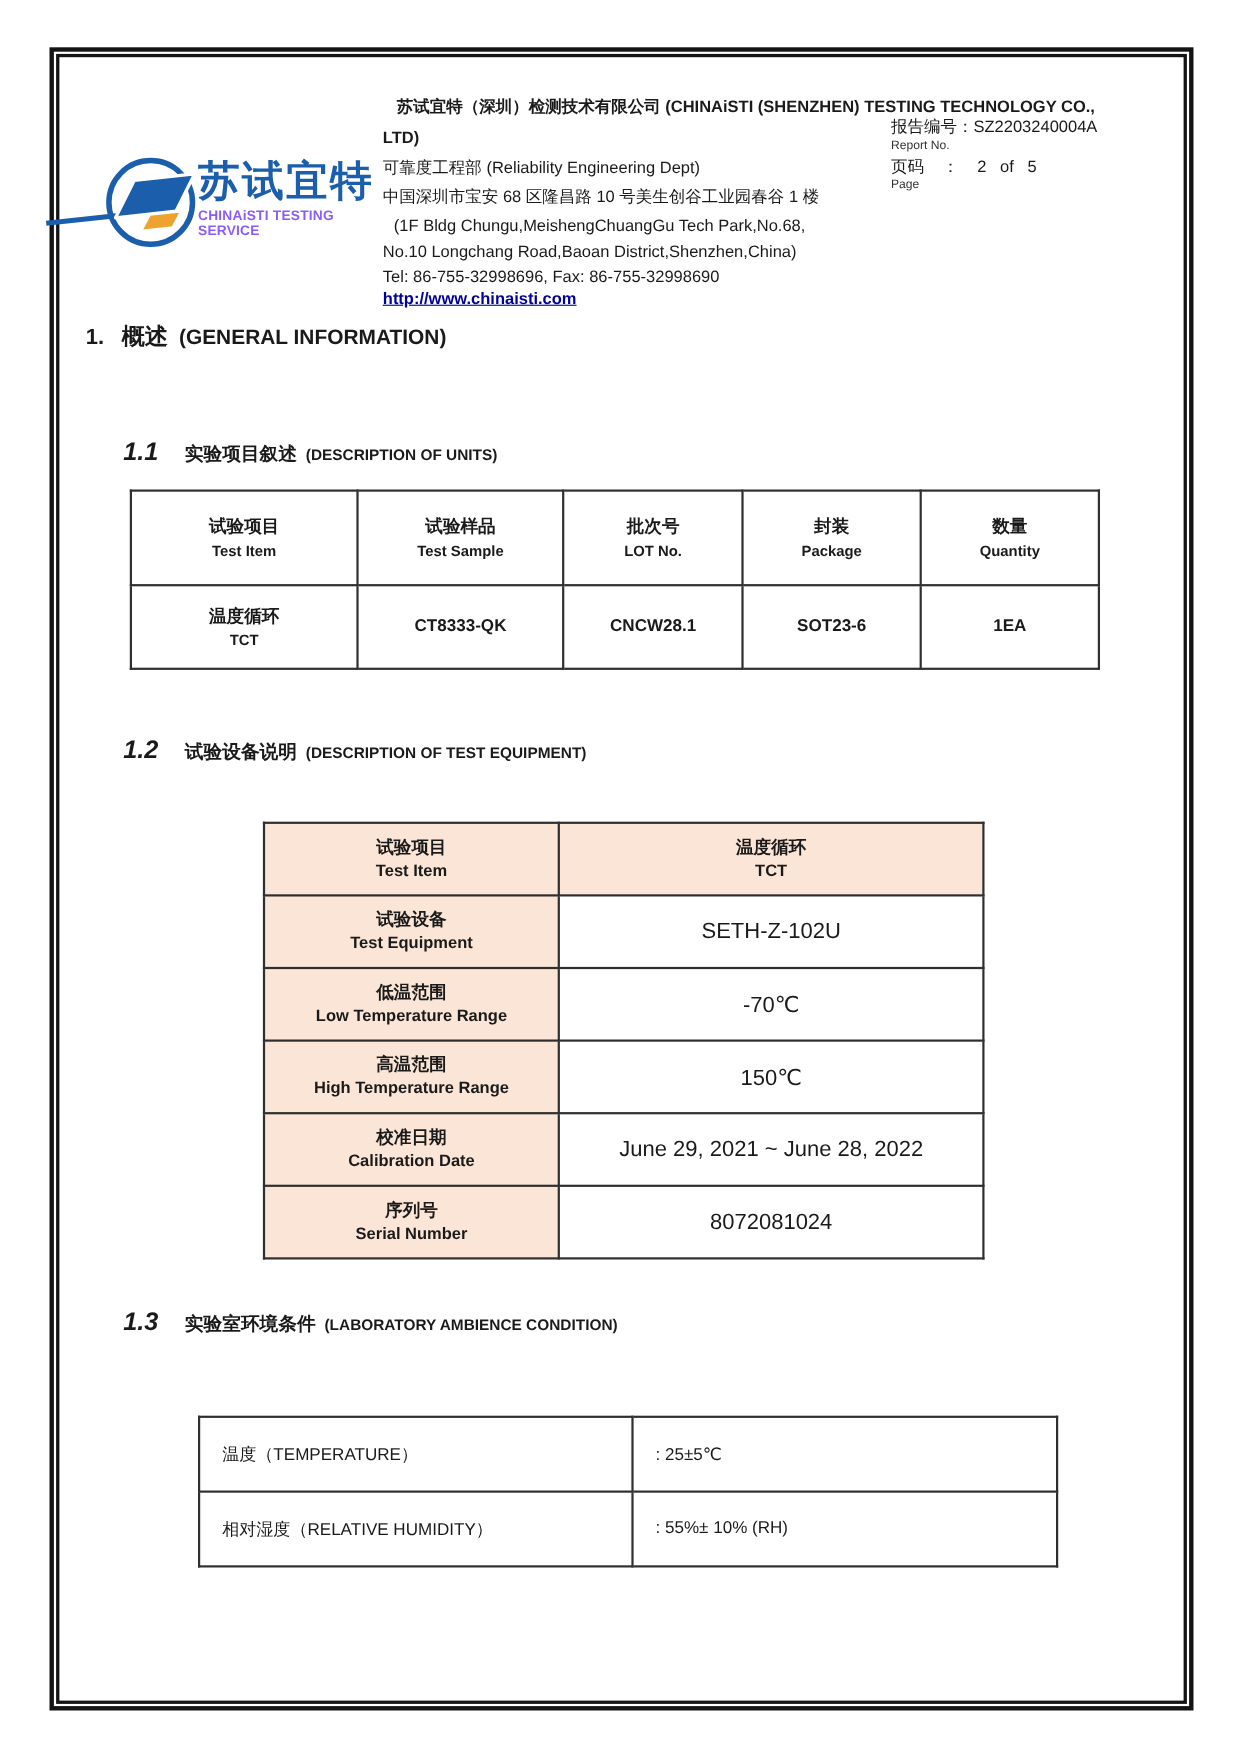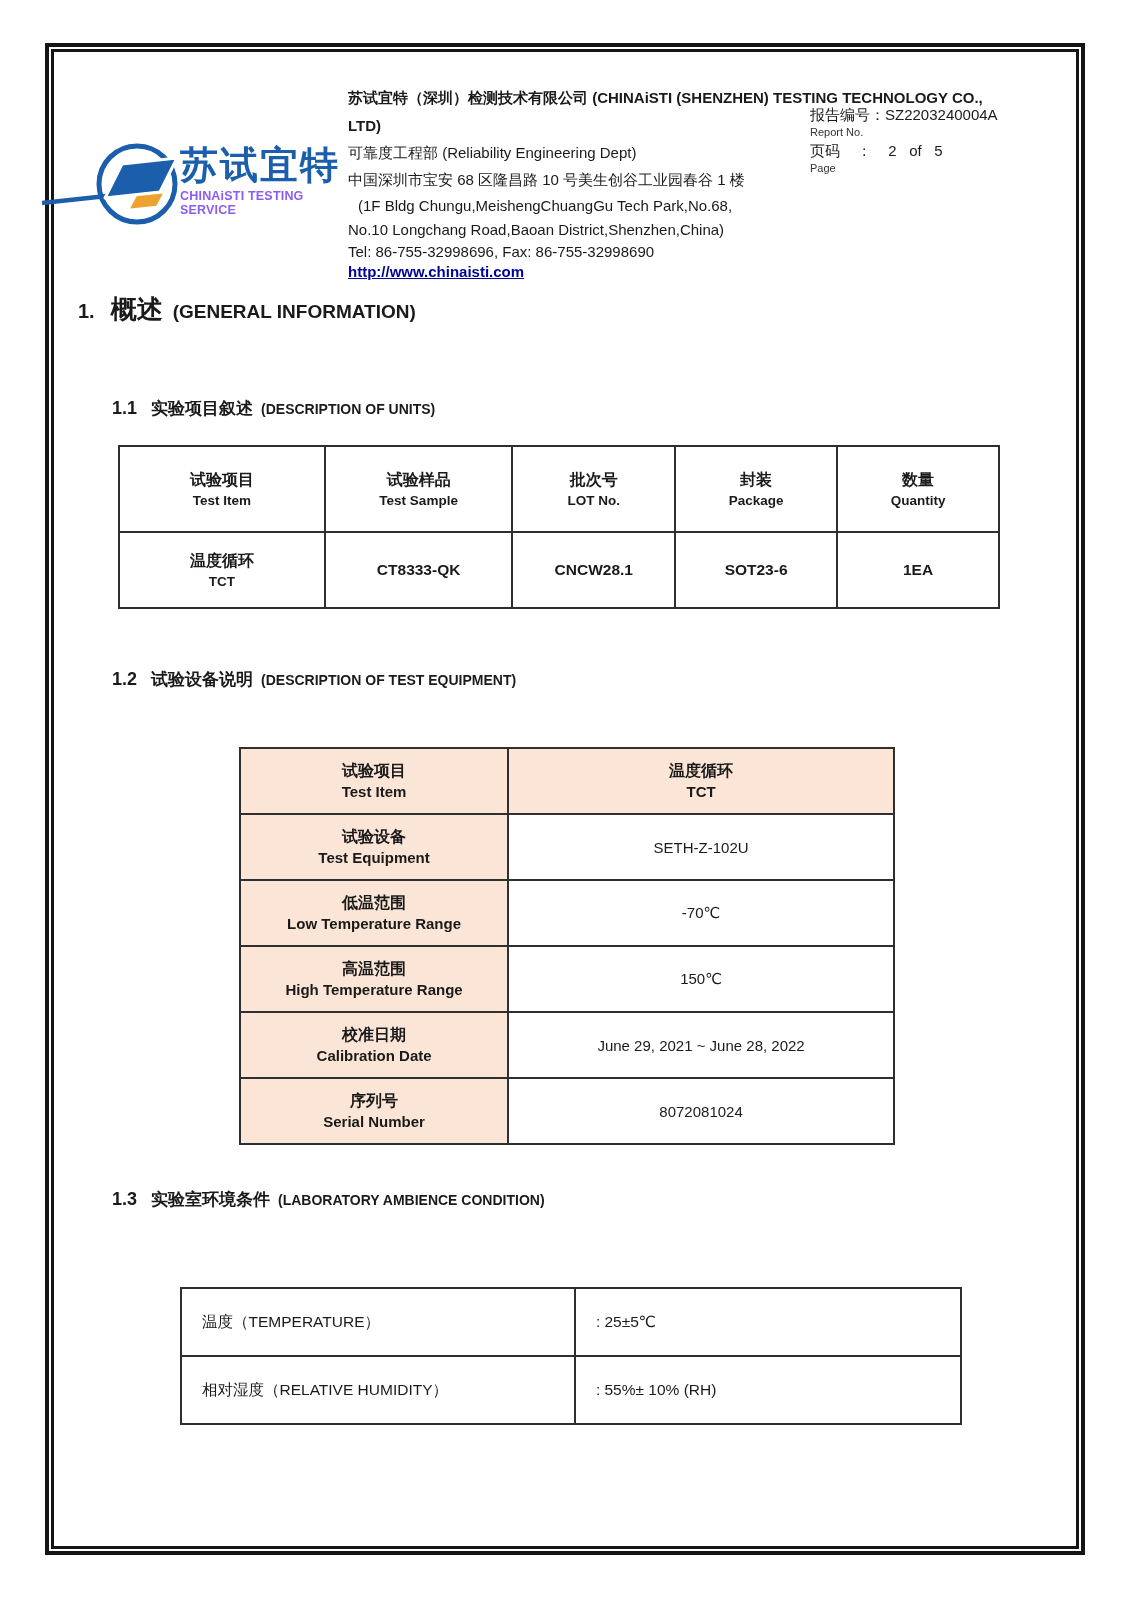--- a/index.html
+++ b/index.html
@@ -11,44 +11,44 @@
 
   
   .logo { position:absolute; left:40px; top:135px; width:300px; height:95px; }
   .logo-mark { position:absolute; left:0; top:0; }
   .logo-text { position:absolute; left:140px; top:8px; }
   .logo-cn { font-size:38px; font-weight:bold; color:#1b5eab; letter-spacing:2px; line-height:44px; }
   .logo-en { font-size:12.5px; font-weight:bold; color:#8b5cf6; letter-spacing:0.2px; margin-top:2px; }
 
   
   .hdr { position:absolute; left:348px; top:84px; width:660px; font-size:15px; }
-  .hdr .l1 { font-weight:bold; line-height:28px; }
+  .hdr .l1 { font-weight:bold; line-height:28px;text-align:center; }
   .hdr .l2 { font-weight:bold; line-height:28px; }
   .hdr .l3 { line-height:26px; }
   .hdr .l4 { line-height:27px; }
   .hdr .l5 { line-height:25px; padding-left:10px; }
   .hdr .l6 { line-height:23px; }
   .hdr .l7 { line-height:21px; }
   .hdr .l8 { line-height:20px; }
   .website { color:#00009a; font-weight:bold; text-decoration:underline; }
 
   
   .repblock { position:absolute; left:810px; top:106px; width:270px; }
   .repline { font-size:15px; white-space:pre; }
   .repsub { font-size:11px; color:#333; margin-top:1px; }
   .pageline { font-size:15px; margin-top:4px; white-space:pre; }
 
   
   .sec1 { position:absolute; left:78px; top:292px; display:flex; align-items:baseline; }
   .sec1 .num { font-size:20px; font-weight:bold; margin-right:16px; }
-  .sec1 .cn { font-size:26px; font-weight:bold; margin-right:10px; }
+  .sec1 .cn { font-size:21px; font-weight:bold; margin-right:10px; }
   .sec1 .en { font-size:19px; font-weight:bold; }
 
   .subsec { position:absolute; display:flex; align-items:baseline; }
-  .subsec .num { font-size:18px; font-weight:bold; margin-right:14px; }
+  .subsec .num { font-size:23px; font-weight:bold; margin-right:24px;font-style:italic; }
   .subsec .cn { font-size:17px; font-weight:bold; margin-right:8px;text-align:center; }
   .subsec .en { font-size:14px; font-weight:bold; }
   .sec11 { left:112px; top:397px; }
   .sec12 { left:112px; top:668px; }
   .sec13 { left:112px; top:1188px; }
 
   
   table { border-collapse:collapse; table-layout:fixed; }
   td { border:2px solid #2f2f2f; text-align:center; vertical-align:middle; }
   .cellcn { font-size:16px; font-weight:bold; line-height:22px; }
@@ -56,21 +56,21 @@
   .cellval { font-size:15.5px; font-weight:bold; }
 
   .t-units { position:absolute; left:118px; top:445px; width:882px; }
   .t-units .hrow td { height:86px; }
   .t-units .drow td { height:76px; }
 
   .t-equip { position:absolute; left:239px; top:747px; width:656px; }
   .t-equip td { height:66px; }
   .t-equip .lbl { background:#fbe5d6; }
   .t-equip .cellen2 { font-size:15px; font-weight:bold; line-height:20px; }
-  .t-equip .val { font-size:15px; font-weight:normal; }
+  .t-equip .val { font-size:20px; font-weight:normal; }
 
   .t-amb { position:absolute; left:180px; top:1287px; width:782px;padding-left:20px; }
   .t-amb td { height:68px; text-align:left; padding-left:20px; font-size:15.5px; font-weight:normal; }
 </style>
 </head>
 <body>
 
 <div class="page-frame">
   <div class="page-frame-inner"></div>
 </div>

